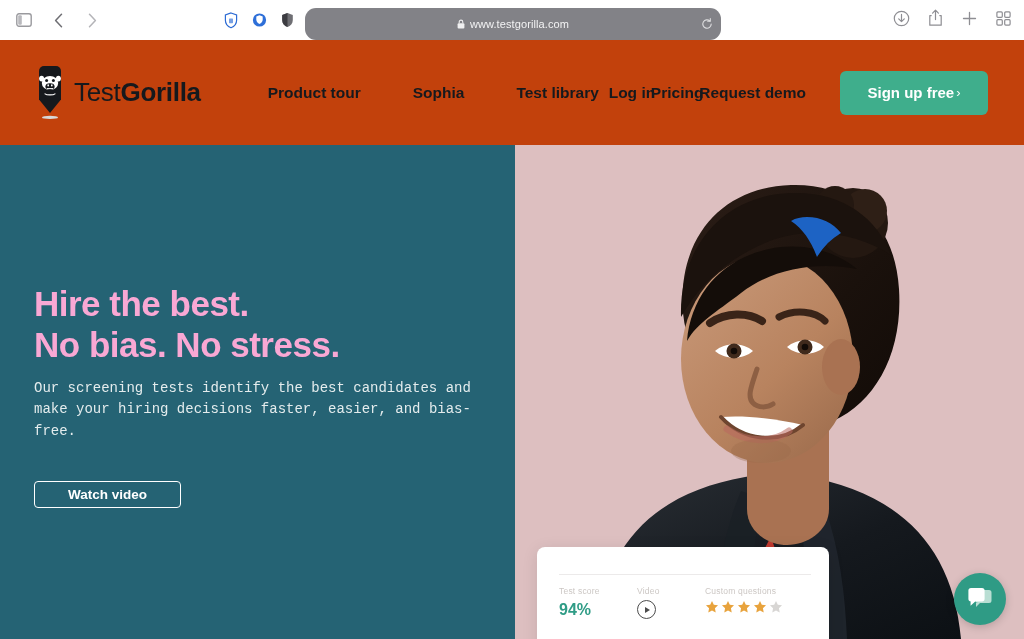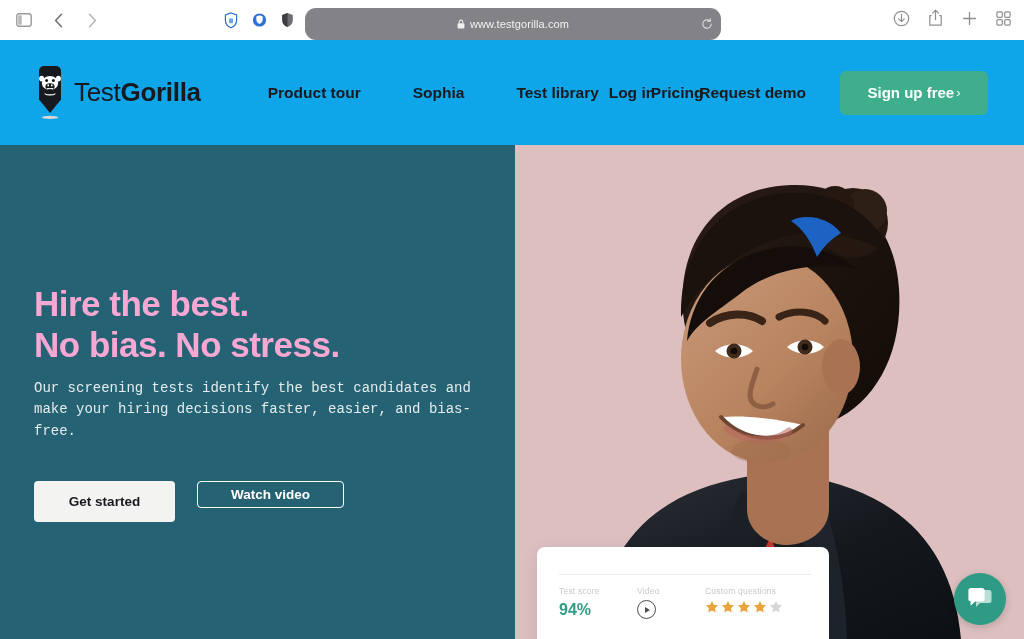--- a/index.html
+++ b/index.html
@@ -61,21 +61,21 @@
   }
   .chrome-right > span {
     display: flex; align-items: center; justify-content: center;
     width: 18px; height: 22px;
   }
 
   
   .site-header {
     position: absolute; top: 40px; left: 0;
     width: 1024px; height: 105px;
-    background: #0ea5e9;
+    background: #c2410c;
     display: flex; align-items: center;
   }
   .logo {
     display: flex; align-items: center;
     margin-left: 34px; gap: 8px;
   }
   .logo-mark { width: 32px; height: 56px; flex: 0 0 32px; }
   .logo-text {
     font-size: 26px; color: #16191d;
     letter-spacing: -0.3px; white-space: nowrap;
@@ -375,21 +375,20 @@
     <div class="hero-copy">
       <h1 class="hero-title">
         <span>Hire the best.</span><br>
         <span>No bias. No stress.</span>
       </h1>
       <p class="hero-sub">
         <span>Our screening tests identify the best candidates and make your</span>
         <span>hiring decisions faster, easier, and bias-free.</span>
       </p>
       <div class="hero-actions">
-        <button class="btn-get">Get started</button>
         <button class="btn-watch">Watch video</button>
       </div>
     </div>
   </div>
 
   <div class="hero-right">
 
     <svg class="photo" viewBox="0 0 500 494" preserveAspectRatio="xMidYMax meet">
       <defs>
         <linearGradient id="jacket" x1="0" y1="0" x2="1" y2="1">

